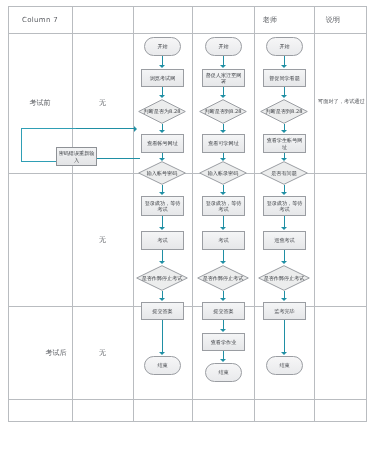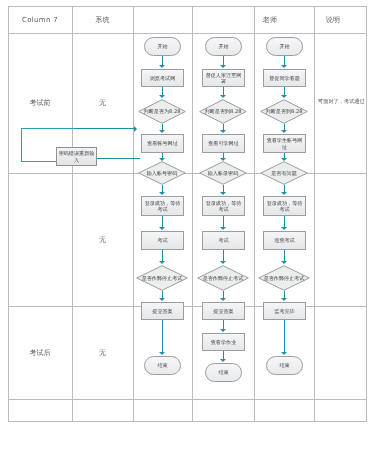--- a/index.html
+++ b/index.html
@@ -95,31 +95,30 @@
     <div class="vline" style="left:184px"></div>
     <div class="vline" style="left:246px"></div>
     <div class="vline" style="left:306px"></div>
 
     <div class="hline" style="top:27px"></div>
     <div class="hline" style="top:167px"></div>
     <div class="hline" style="top:300px"></div>
     <div class="hline" style="top:393px"></div>
 
     <div class="hcell" style="left:0;width:64px">Column 7</div>
-    <div class="hcell" style="left:64px;width:61px">系统</div>
     <div class="hcell" style="left:232px;width:60px">老师</div>
     <div class="hcell" style="left:306px;width:38px">说明</div>
 
     <div class="rlabel" style="left:0;top:27px;width:64px;height:140px">考试前</div>
     <div class="syscell" style="left:64px;top:27px;width:61px;height:140px">无</div>
     <div class="note" style="left:310px;top:92px">可面对了，考试通过</div>
 
     <div class="syscell" style="left:64px;top:167px;width:61px;height:133px">无</div>
 
-    <div class="rlabel" style="left:0;top:300px;width:64px;height:93px">考试后</div>
+    <div class="rlabel" style="left:16px;top:300px;width:64px;height:93px">考试后</div>
     <div class="syscell" style="left:64px;top:300px;width:61px;height:93px">无</div>
 
     <div class="node term" style="left:136px;top:31px;width:37px;height:19px">
       <span class="t">开始</span>
       </div>
     <div class="conn vconn" style="left:153.5px;top:50px;height:11px"></div>
     <div class="arrow" style="left:151px;top:59px"></div>
 
     <div class="node proc" style="left:133px;top:63px;width:43px;height:18px">
       <span class="t">浏览考试网</span>

